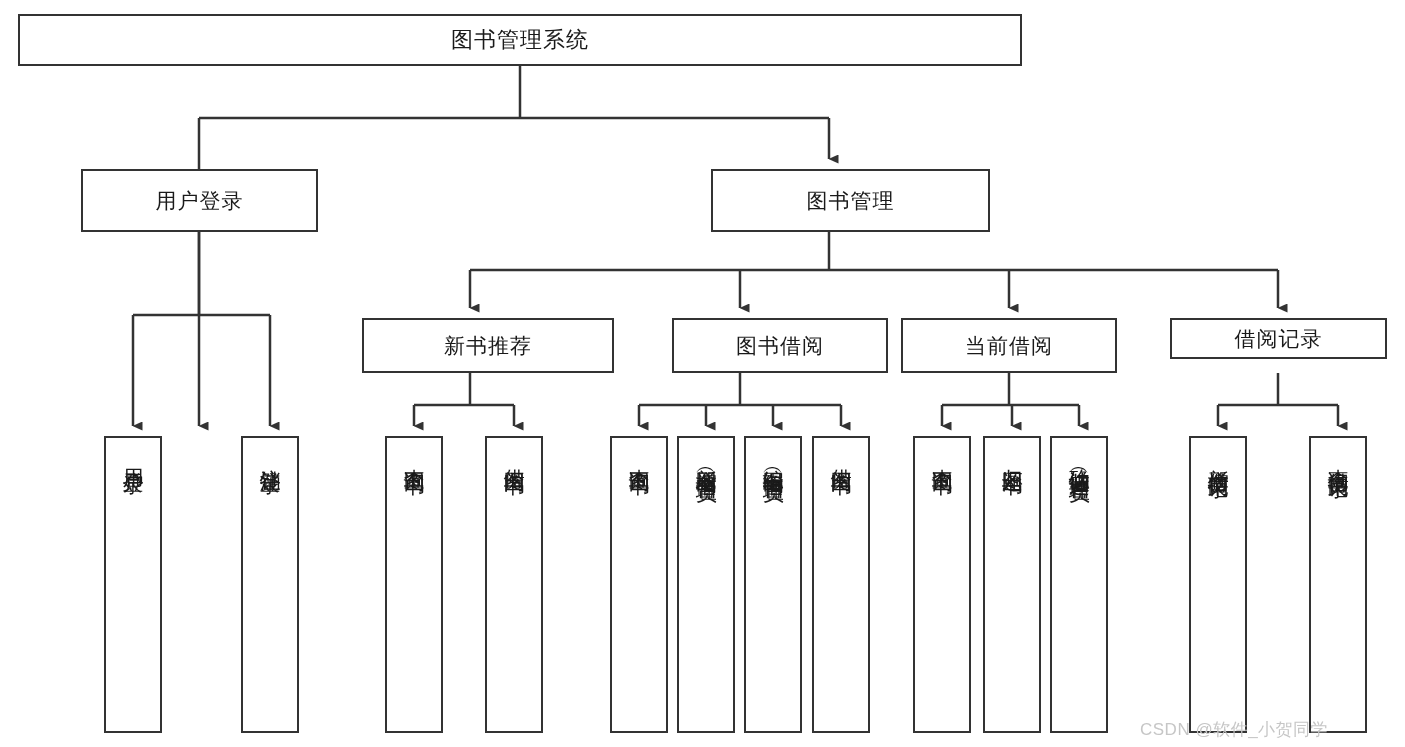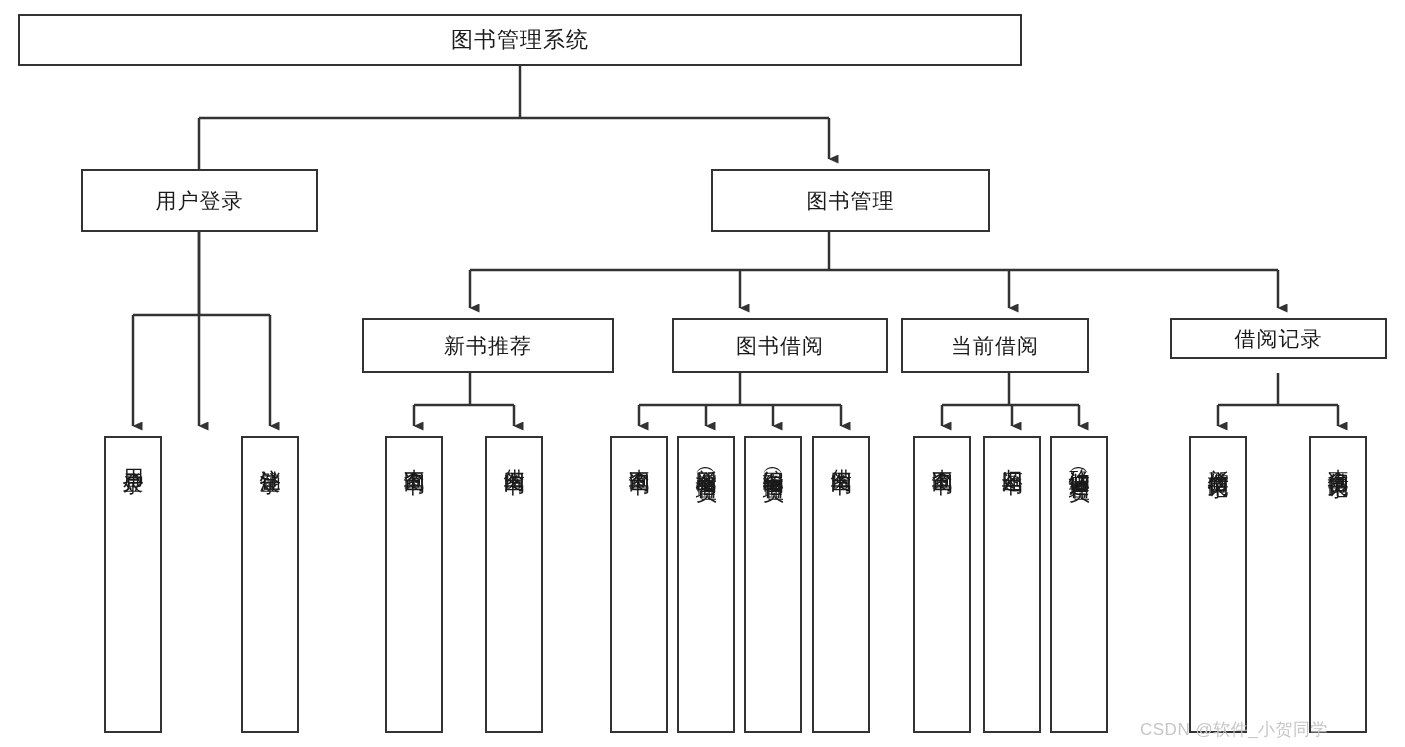--- a/index.html
+++ b/index.html
@@ -126,21 +126,21 @@
   <div class="node horiz" style="left:711px; top:169px; width:279px; height:63px;">
     <span>图书管理</span>
   </div>
 
   <div class="node horiz" style="left:362px; top:318px; width:252px; height:55px;">
     <span>新书推荐</span>
   </div>
   <div class="node horiz" style="left:632px; top:318px; width:216px; height:55px;margin-left:40px;">
     <span>图书借阅</span>
   </div>
-  <div class="node horiz" style="left:901px; top:318px; width:188px; height:55px;">
+  <div class="node horiz" style="left:901px; top:318px; width:216px; height:55px;">
     <span>当前借阅</span>
   </div>
   <div class="node horiz" style="left:1170px; top:318px; width:217px; height:41px;">
     <span>借阅记录</span>
   </div>
 
   <div class="node vert" style="left:104px; top:436px; width:58px; height:297px;">
     <span class="vtext">用户登录</span>
   </div>
   <div class="node vert" style="left:241px; top:436px; width:58px; height:297px;">

